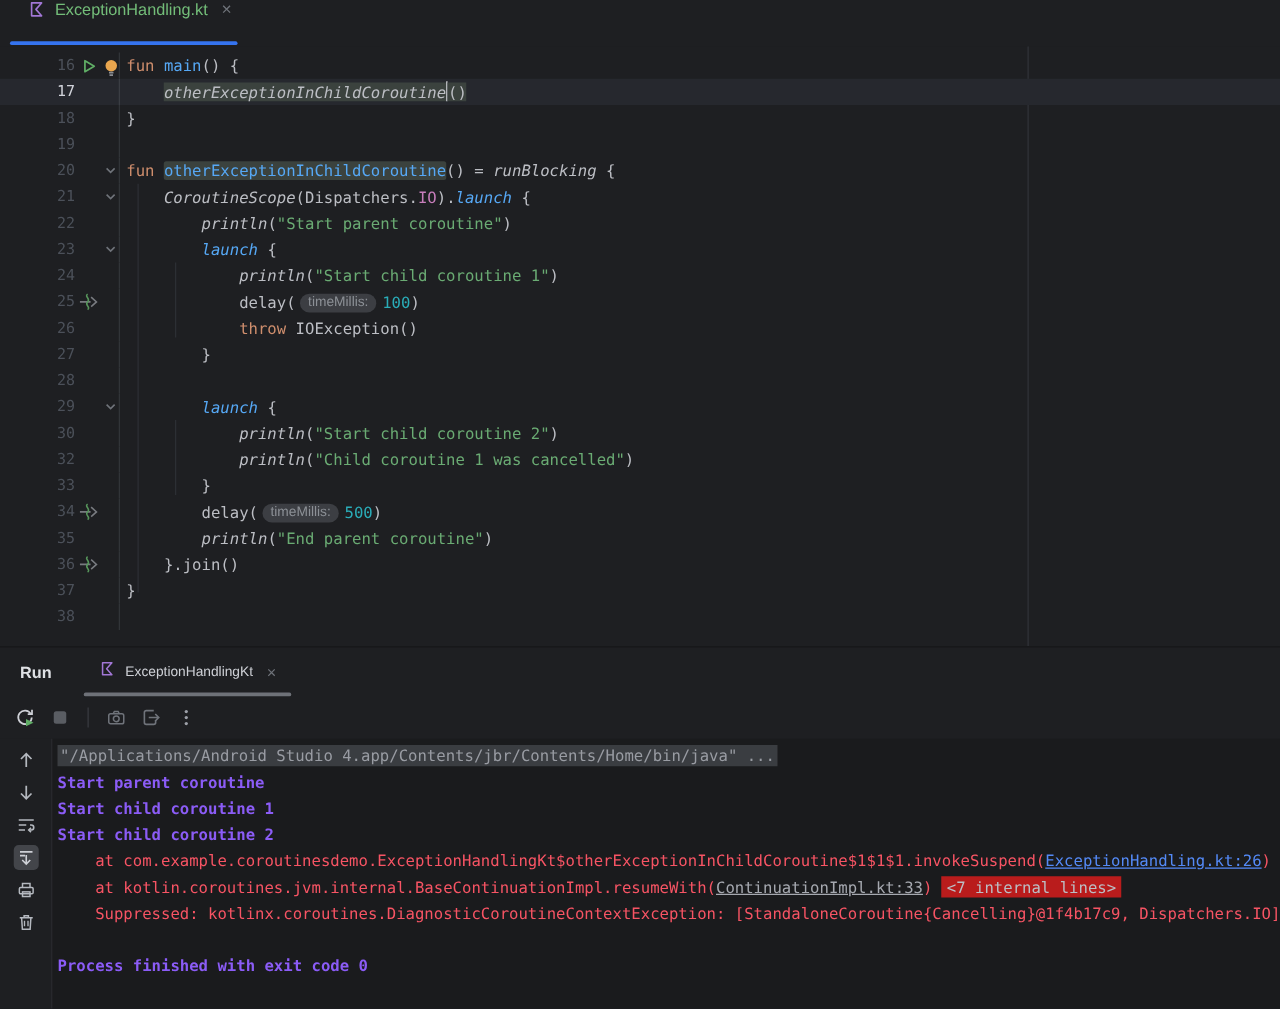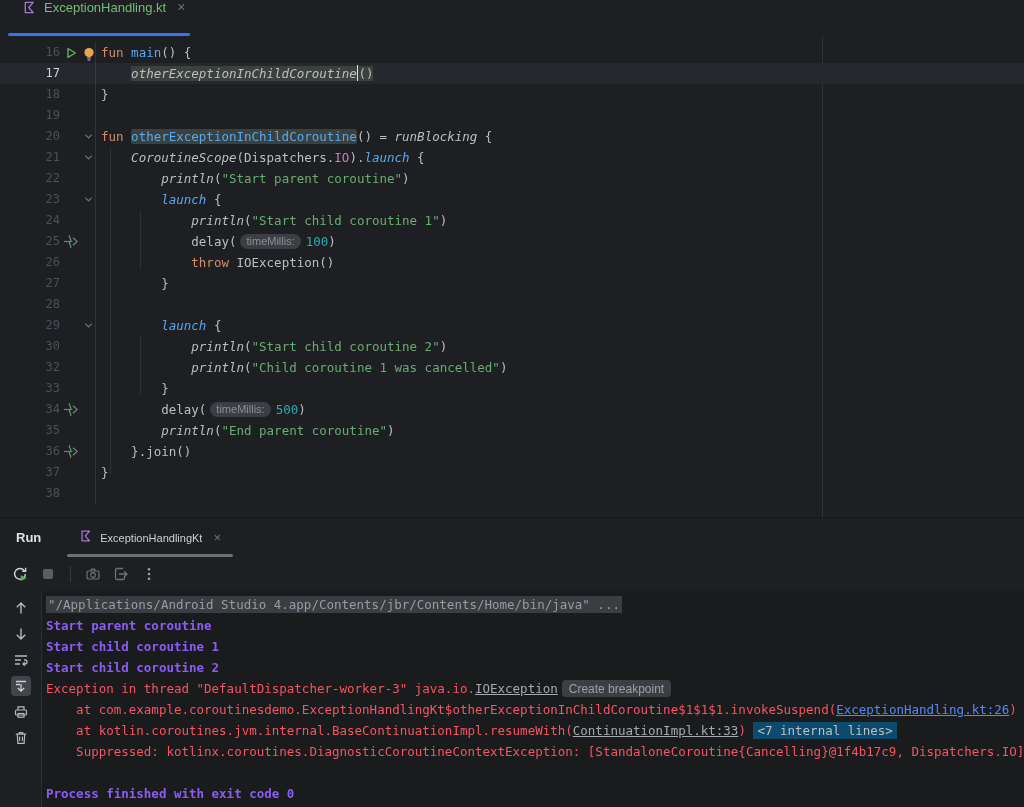--- a/index.html
+++ b/index.html
@@ -62,21 +62,21 @@
   .sbtn{width:20px;height:20px;display:flex;align-items:center;justify-content:center;border-radius:4px;cursor:pointer;}
   .sbtn.selected{background:#43454A;}
   #console{flex:1;background:#1A1B1D;overflow:hidden;position:relative;padding:3px 0 0 4px;
            font-family:"DejaVu Sans Mono","Liberation Mono",monospace;font-size:12.5px;}
   .cline{position:relative;height:21px;line-height:21px;white-space:pre;}
   .c-out{color:#8b5cf6;font-weight:bold;}
   .c-err{color:#F75464;}
   .c-sel{color:#999CA3;background:#3A3D41;padding:1px 2px;}
   .c-linkb{color:#548AF7;text-decoration:underline;cursor:pointer;}
   .c-linkg{color:#A6A9B0;text-decoration:underline;cursor:pointer;}
-  .c-badge{background:#0c4a6e;color:#BCBEC4;padding:1px 4px;}
+  .c-badge{background:#b91c1c;color:#BCBEC4;padding:1px 4px;}
   .c-hint{background:#3B3E43;color:#9BA0A6;font:12px "Liberation Sans",sans-serif;
           padding:1.5px 7px;border-radius:4px;margin-left:4px;vertical-align:1px;}
   .cfold{position:absolute;left:-13px;top:5px;}
 </style>
 </head>
 <body>
 
 <div id="app">
 
   <div id="tabbar">
@@ -259,21 +259,20 @@
                 <path d="M6.6 6.5v4.5M9.4 6.5v4.5" stroke="#B4B8BF" stroke-width="1.1"></path>
               </svg>
             </span>
           </div>
         </div>
       <div id="console">
           <div class="cline"><span class="c-sel">"/Applications/Android Studio 4.app/Contents/jbr/Contents/Home/bin/java" ...</span></div>
           <div class="cline"><span class="c-out">Start parent coroutine</span></div>
           <div class="cline"><span class="c-out">Start child coroutine 1</span></div>
           <div class="cline"><span class="c-out">Start child coroutine 2</span></div>
-          <div class="cline"><span class="c-err">Exception in thread "DefaultDispatcher-worker-3" java.io.</span><span class="c-linkg">IOException</span><span class="c-hint">Create breakpoint</span></div>
           <div class="cline"><span class="c-err">    at com.example.coroutinesdemo.ExceptionHandlingKt$otherExceptionInChildCoroutine$1$1$1.invokeSuspend(</span><span class="c-linkb">ExceptionHandling.kt:26</span><span class="c-err">)</span></div>
           <div class="cline"><span class="cfold"><svg width="10" height="11" viewBox="0 0 10 12">
                 <path d="M3 2l4 4-4 4" fill="none" stroke="#6F737A" stroke-width="1.4"></path>
               </svg></span><span class="c-err">    at kotlin.coroutines.jvm.internal.BaseContinuationImpl.resumeWith(</span><span class="c-linkg">ContinuationImpl.kt:33</span><span class="c-err">) </span><span class="c-badge">&lt;7 internal lines&gt;</span></div>
           <div class="cline"><span class="c-err">    Suppressed: kotlinx.coroutines.DiagnosticCoroutineContextException: [StandaloneCoroutine{Cancelling}@1f4b17c9, Dispatchers.IO]</span></div>
           <div class="cline"></div>
           <div class="cline"><span class="c-out">Process finished with exit code 0</span></div>
         </div>
     </div>
   </div>

